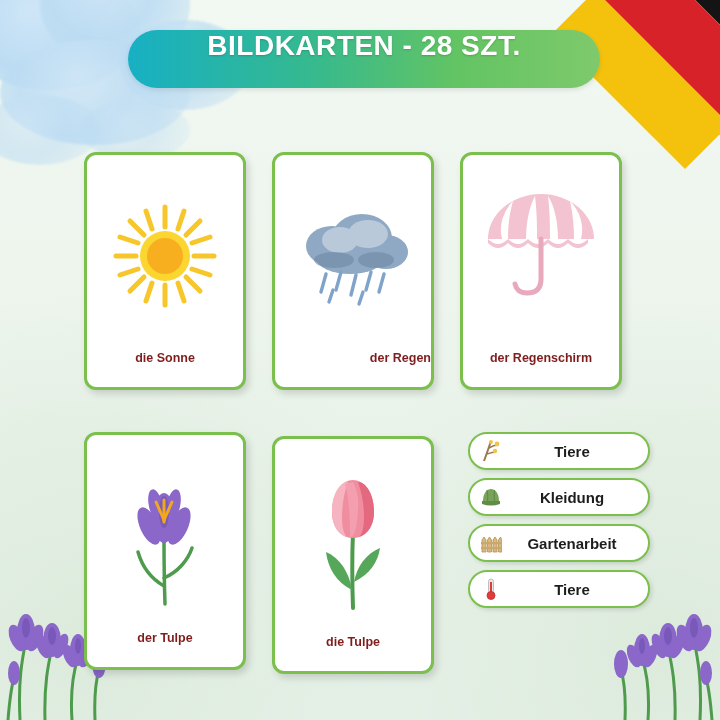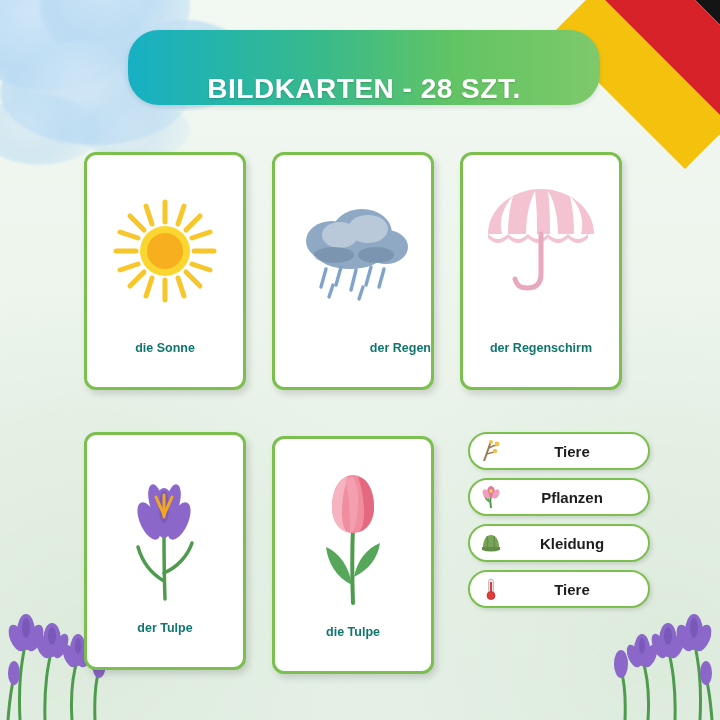--- a/index.html
+++ b/index.html
@@ -58,26 +58,26 @@
   .crocus-field { position: absolute; bottom: 0; width: 120px; height: 180px; }
   .crocus-field.left  { left: 0; }
   .crocus-field.right { right: 0; }
 
   
   .banner {
     position: absolute;
     left: 128px;
     top: 30px;
     width: 472px;
-    height: 75px;
+    height: 58px;
     border-radius: 31px;
     background: linear-gradient(90deg, #17b0c4 0%, #35b98f 38%, #63c463 70%, #7ec96b 100%);
     box-shadow: 0 2px 5px rgba(0,0,0,.10);
     display: flex;
-    align-items: flex-end;
+    align-items: flex-start;
     justify-content: center;
   }
   .banner-title {
     color: #ffffff;
     font-size: 28px;
     font-weight: bold;
     letter-spacing: .5px;
     text-shadow: 0 1px 2px rgba(0,0,0,.18);
     white-space: nowrap;
   }
@@ -102,22 +102,22 @@
     width: 100%;
     display: flex;
     align-items: center;
     justify-content: center;
     padding-top: 6px;
     box-sizing: border-box;
   }
   .card .caption {
     font-size: 12.5px;
     font-weight: bold;
-    color: #0f766e;
-    padding-bottom: 32px;
+    color: #7f1d1d;
+    padding-bottom: 22px;
     text-align: center;
   }
 
   .card.r1c1 { left: 84px;  top: 152px; }
   .card.r1c2 { left: 272px; top: 152px; align-items: flex-end; }
   .card.r1c3 { left: 460px; top: 152px; gap: 31px; }
   .card.r2c1 { left: 84px;  top: 432px; }
   .card.r2c2 { left: 272px; top: 436px; }
 
   
@@ -371,46 +371,48 @@
         <path d="M9 9 C12 7 15 6 18 6" stroke="#9a7a4e" stroke-width="1.6" fill="none"></path>
         <path d="M7 15 C10 14 13 13 16 13" stroke="#9a7a4e" stroke-width="1.6" fill="none"></path>
         <circle cx="17" cy="5" r="2.4" fill="#f2c34a"></circle>
         <circle cx="15" cy="12" r="2.2" fill="#f2c34a"></circle>
         <circle cx="11" cy="3" r="2" fill="#f2c34a"></circle>
       </svg>
     </span>
     <span class="cat-label">Tiere</span>
   </div>
 
-  <div class="cat-pill">
-    <span class="cat-ico">
-      <svg width="22" height="24" viewBox="0 0 22 24">
-        <path d="M11 23 C10 18 10 14 11 10" stroke="#4e9b4e" stroke-width="2" fill="none"></path>
-        <path d="M10 18 C6 16 4 13 4 10 C8 11 10 14 10 18Z" fill="#56a75a"></path>
-        <ellipse cx="11" cy="7" rx="4" ry="6" fill="#e07ba0"></ellipse>
-        <ellipse cx="6" cy="9" rx="3" ry="5" transform="rotate(-26 6 9)" fill="#ef9fbb"></ellipse>
-        <ellipse cx="16" cy="9" rx="3" ry="5" transform="rotate(26 16 9)" fill="#ef9fbb"></ellipse>
-        <circle cx="11" cy="6" r="1.7" fill="#f6d34a"></circle>
-      </svg>
-    </span>
-    <span class="cat-label">Pflanzen</span>
-  </div>
 
   <div class="cat-pill">
     <span class="cat-ico">
       <svg width="22" height="24" viewBox="0 0 22 24">
         <path d="M3 16 C3 8 7 4 11 4 C15 4 19 8 19 16 Z" fill="#7aa35a"></path>
         <path d="M2 16 L20 16 L20 19 Q11 22 2 19 Z" fill="#5f8c47"></path>
         <path d="M7 5 C8 9 8 13 7.5 16" stroke="#5f8c47" stroke-width="1.2" fill="none"></path>
         <path d="M14.5 5 C14 9 14 13 14.5 16" stroke="#5f8c47" stroke-width="1.2" fill="none"></path>
       </svg>
     </span>
     <span class="cat-label">Kleidung</span>
   </div>
 
+  <div class="cat-pill">
+    <span class="cat-ico">
+      <svg width="22" height="24" viewBox="0 0 22 24">
+        <g fill="#d9b97f" stroke="#b3905a" stroke-width=".8">
+          <path d="M2 9 L4 6 L6 9 L6 21 L2 21 Z"></path>
+          <path d="M7.5 9 L9.5 6 L11.5 9 L11.5 21 L7.5 21 Z"></path>
+          <path d="M13 9 L15 6 L17 9 L17 21 L13 21 Z"></path>
+          <path d="M18.5 9 L20.5 6 L21.8 9 L21.8 21 L18.5 21 Z"></path>
+        </g>
+        <rect x="1" y="11" width="21" height="2.2" fill="#c9a86c"></rect>
+        <rect x="1" y="16" width="21" height="2.2" fill="#c9a86c"></rect>
+      </svg>
+    </span>
+    <span class="cat-label">Gartenarbeit</span>
+  </div>
 
   <div class="cat-pill">
     <span class="cat-ico">
       <svg width="22" height="24" viewBox="0 0 22 24">
         <rect x="8.5" y="2" width="5" height="14" rx="2.5" fill="#e8e8e8" stroke="#bdbdbd" stroke-width="1"></rect>
         <rect x="10" y="5" width="2" height="11" fill="#e03b3b"></rect>
         <circle cx="11" cy="18.5" r="4" fill="#e03b3b"></circle>
         <circle cx="11" cy="18.5" r="4" fill="none" stroke="#c12d2d" stroke-width=".8"></circle>
       </svg>
     </span>

